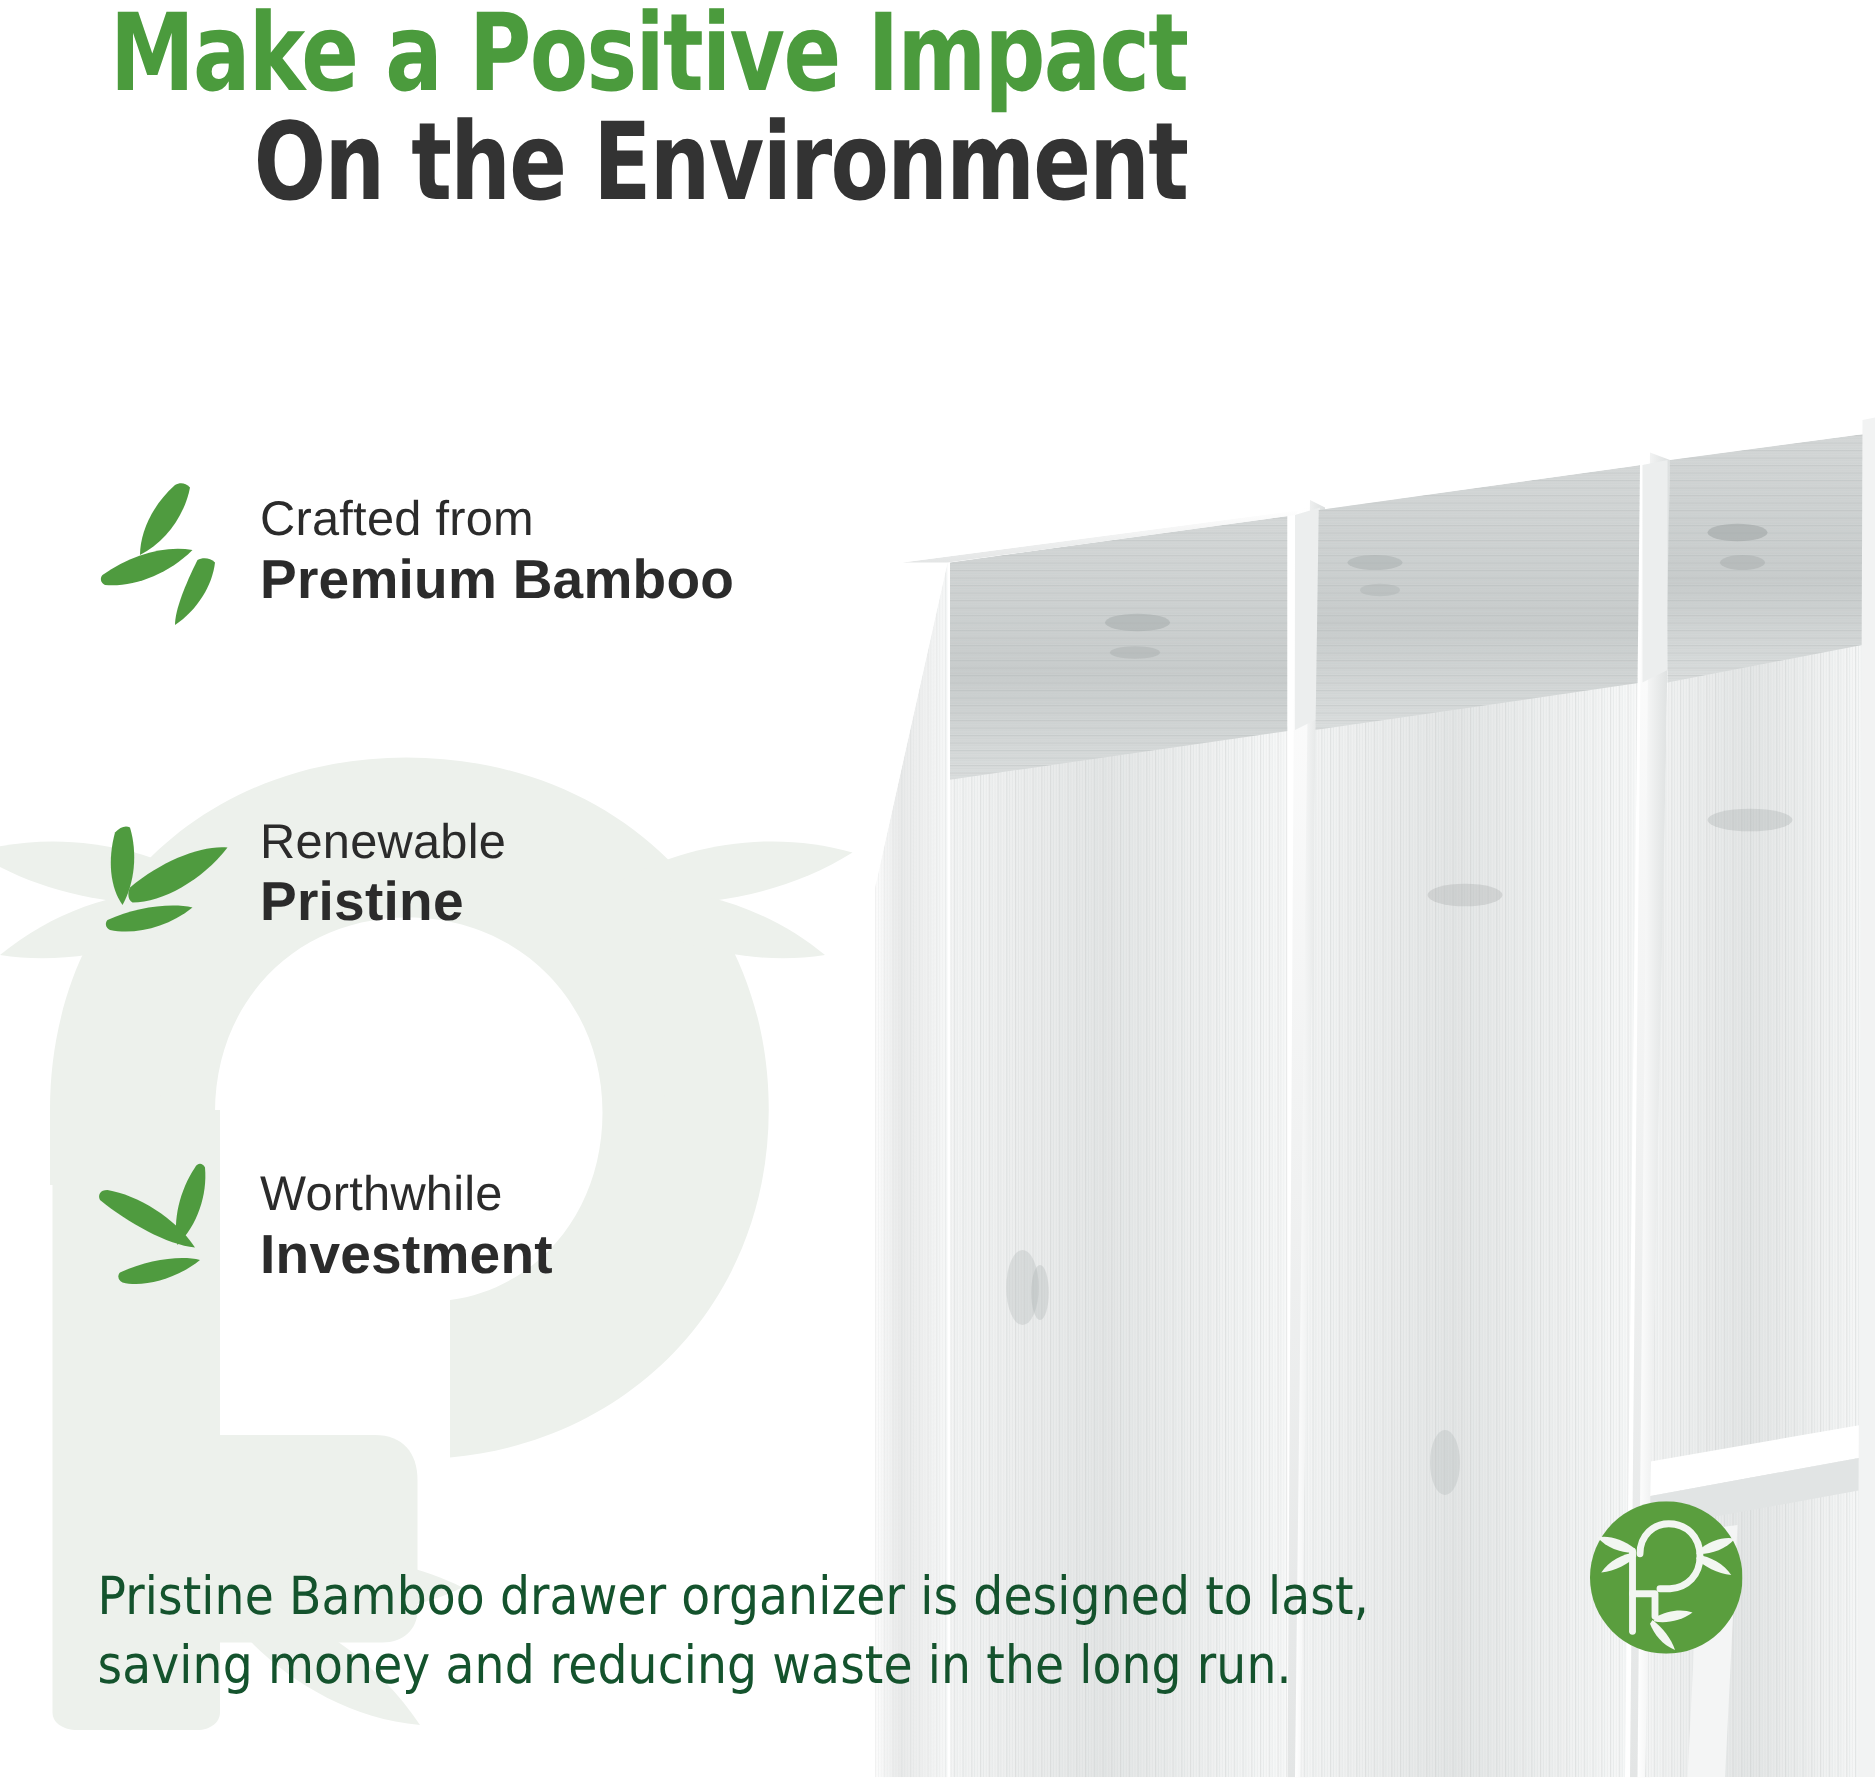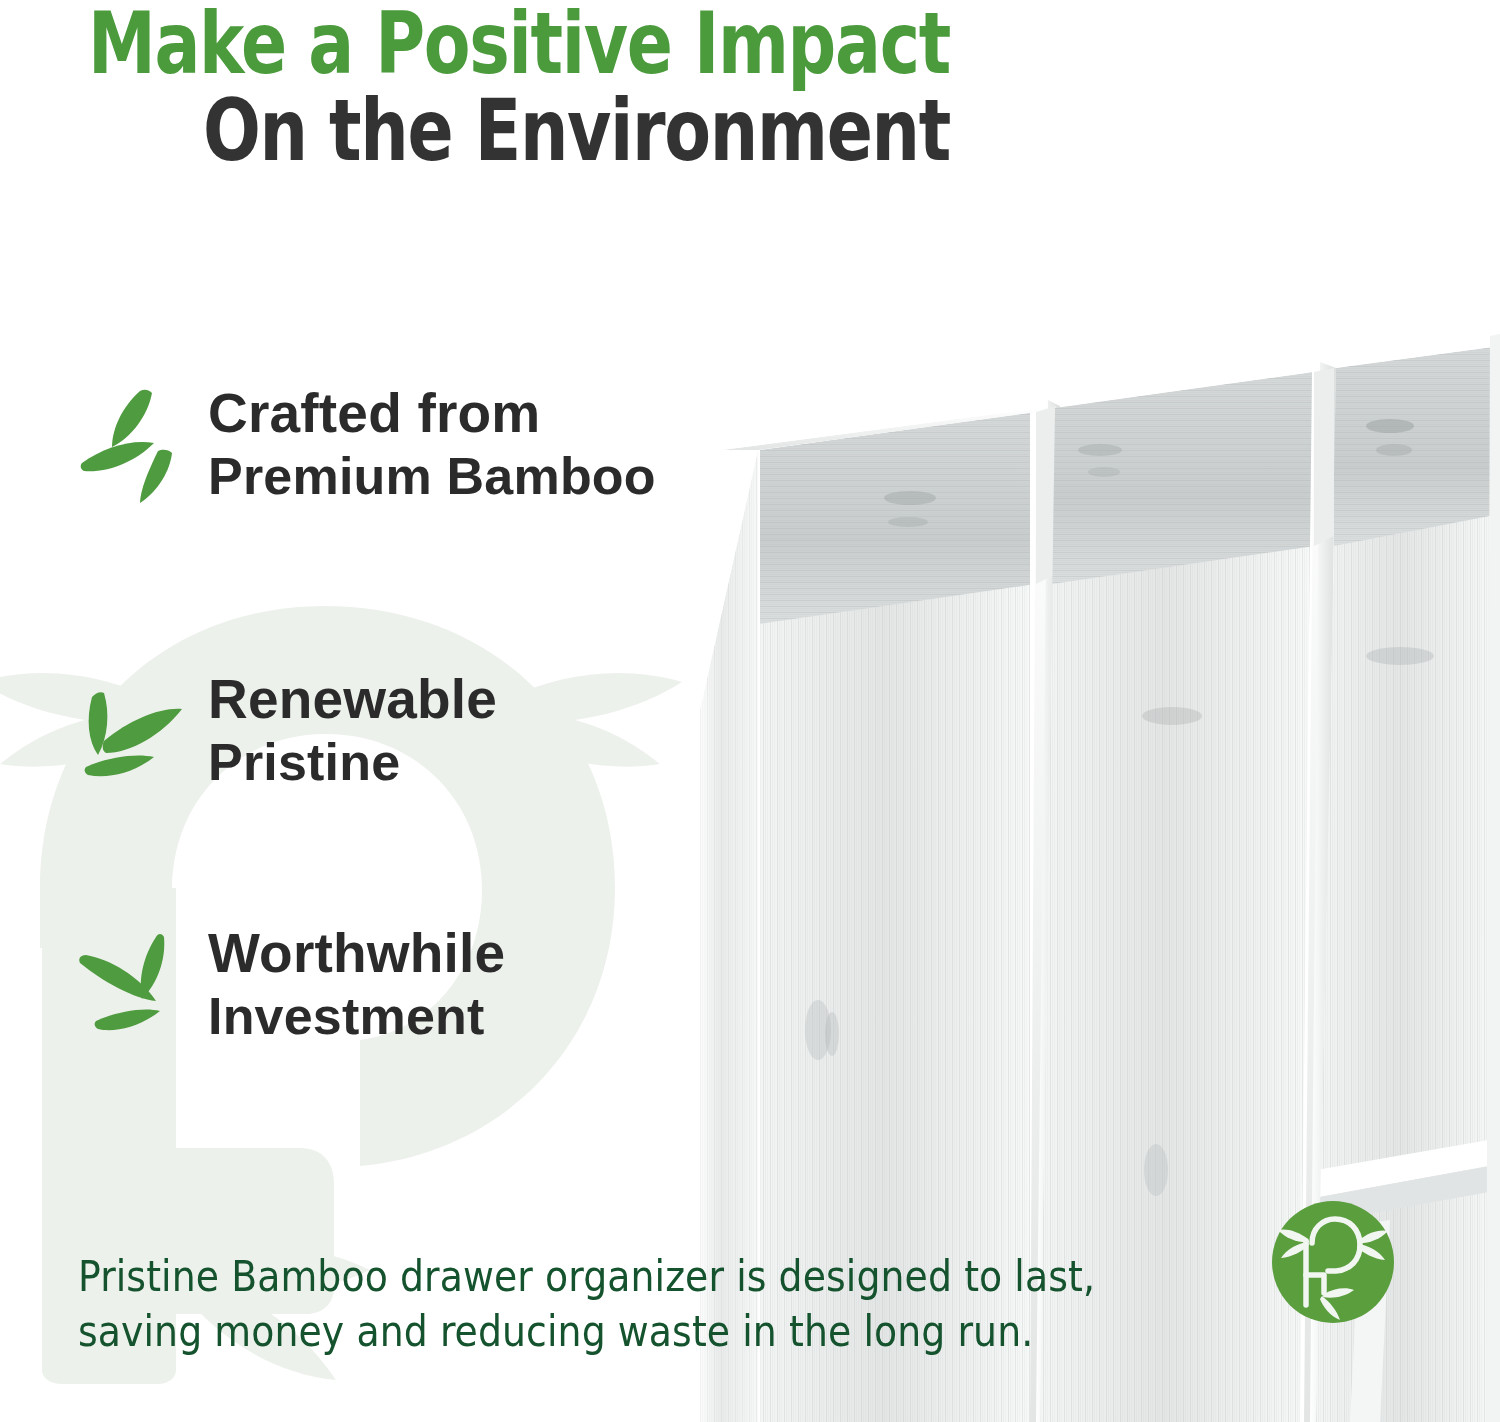--- a/index.html
+++ b/index.html
@@ -51,38 +51,38 @@
   .headline-l2 { color:#333333; margin-top:8px; }
 
   
   .feature {
     position:absolute;
     z-index:6;
     display:flex;
     align-items:center;
   }
   .feature-1 { left:78px; top:382px; }
-  .feature-2 { left:78px; top:668px; }
+  .feature-2 { left:78px; top:640px; }
   .feature-3 { left:78px; top:922px;align-items:center; }
 
   .leaf-icon {
     width:108px; height:118px;
     flex:0 0 108px;
     margin-right:22px;
   }
   .feature-text { white-space:nowrap; }
   .feature-light {
-    font-size:55px;
-    font-weight:700;
+    font-size:39px;
+    font-weight:400;
     color:#2b2b2b;
     letter-spacing:0.2px;
     line-height:1.16;
   }
   .feature-bold {
-    font-size:52px;
+    font-size:44px;
     font-weight:bold;
     color:#2b2b2b;
     letter-spacing:0.2px;
     line-height:1.16;
   }
 
   
   .footer-copy {
     position:absolute;
     left:78px; top:1250px;

